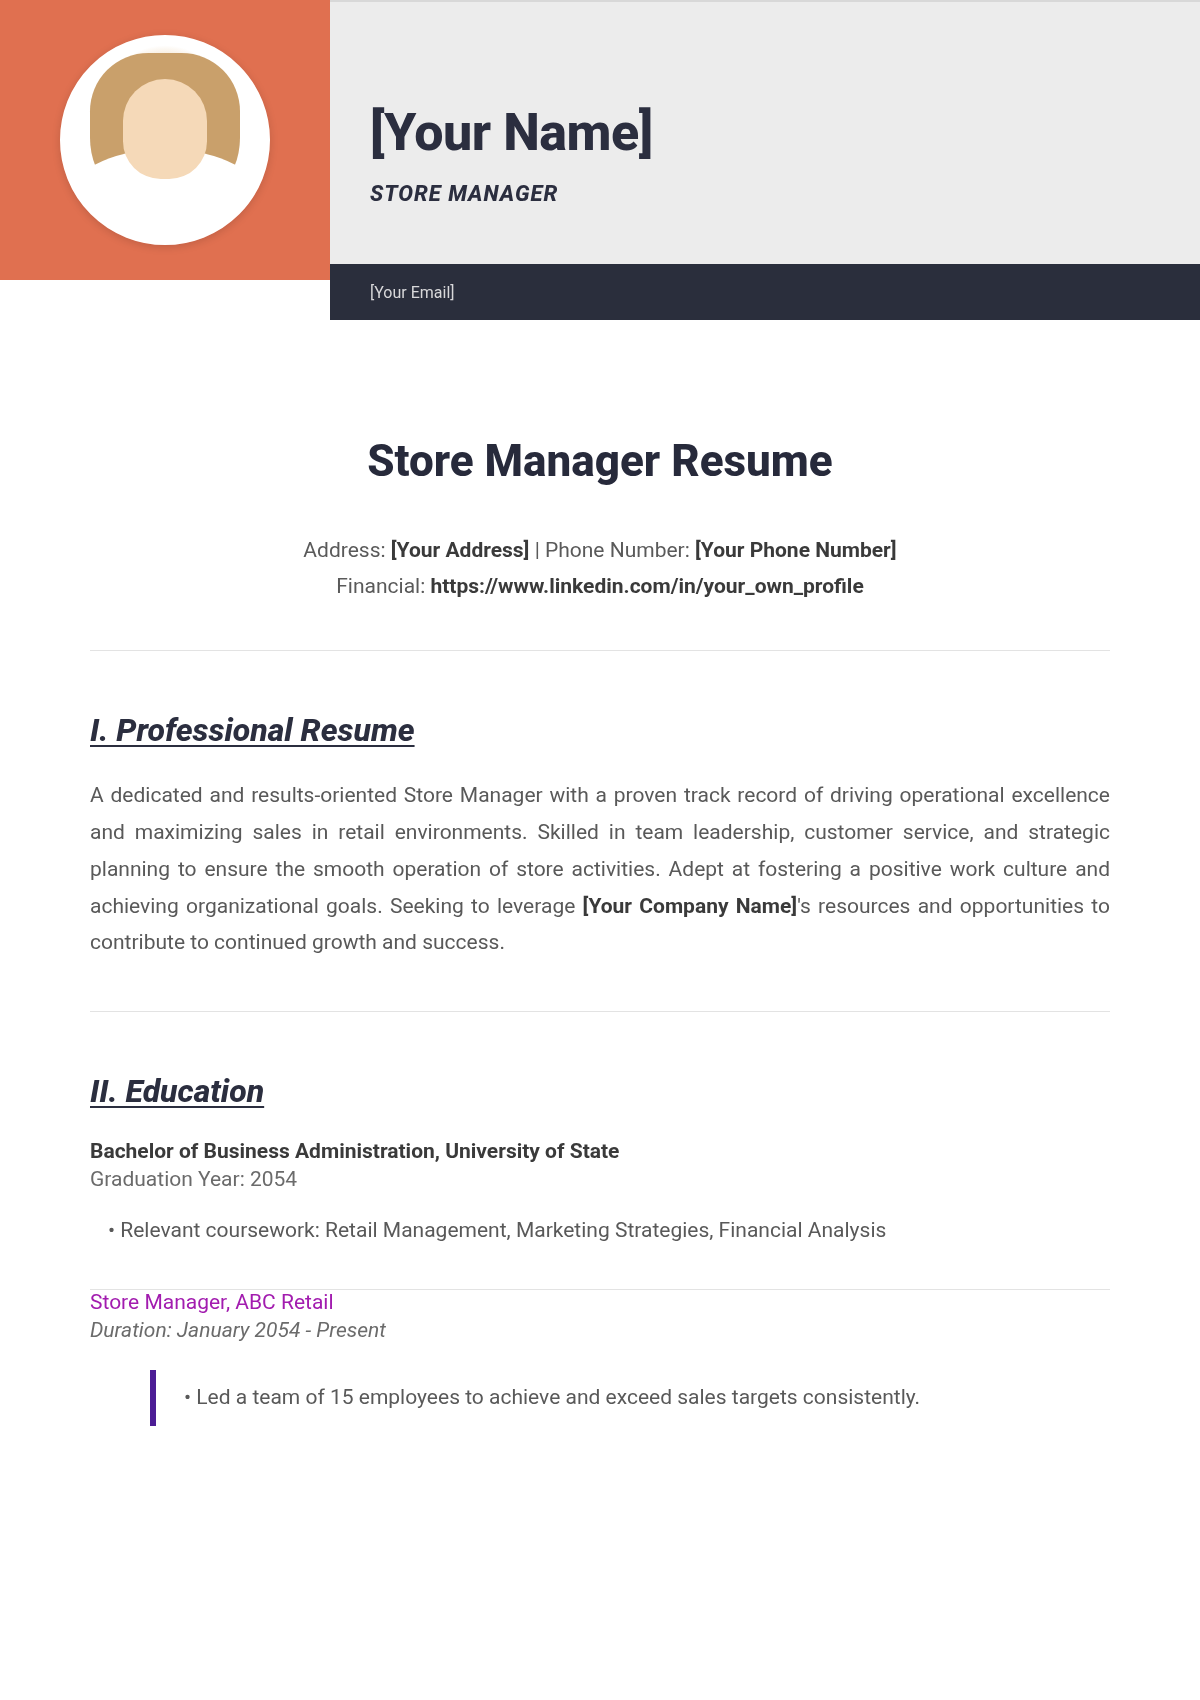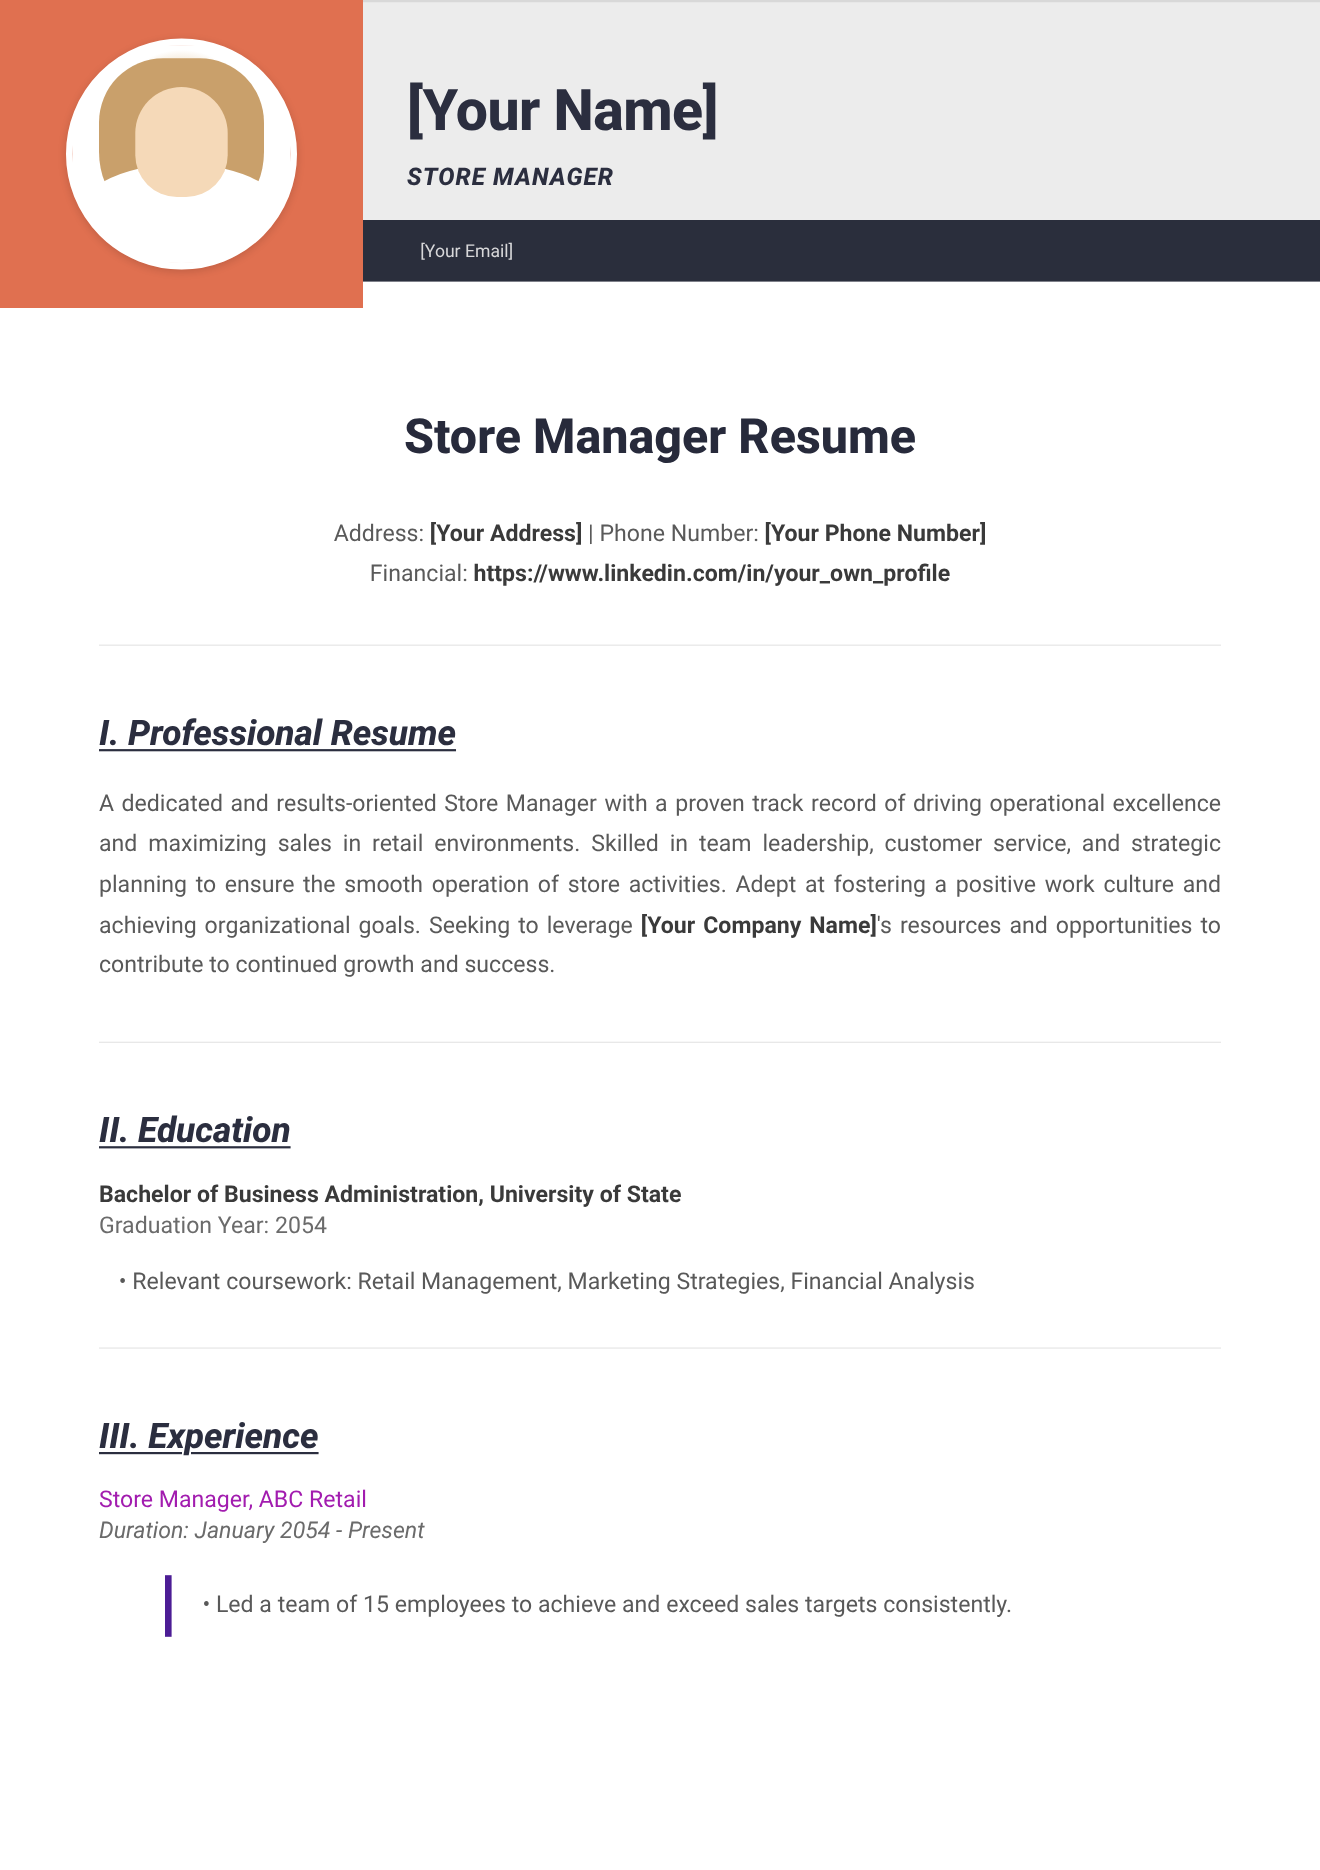--- a/index.html
+++ b/index.html
@@ -6,21 +6,21 @@
   body {
     width: 1200px;
     height: 1700px;
     font-family: -apple-system, BlinkMacSystemFont, "Segoe UI", Roboto, Arial, sans-serif;
     background: #fff;
     color: #4a4a4a;
     overflow: hidden;
   }
   .header {
     display: flex;
-    height: 256px;
+    height: 320px;
   }
   .photo-block {
     width: 330px;
     height: 280px;
     background: #e07050;
     display: flex;
     align-items: center;
     justify-content: center;
   }
   .avatar {
@@ -87,21 +87,21 @@
     letter-spacing: 1px;
     margin-top: 18px;
   }
   .email-bar {
     height: 56px;
     background: #2a2e3c;
     color: #d8d8da;
     font-size: 16px;
     display: flex;
     align-items: center;
-    padding-left: 52px;
+    padding-left: 40px;
   }
   .body {
     padding: 0 90px 40px 90px;
   }
   .doc-title {
     text-align: center;
     font-size: 44px;
     font-weight: 800;
     color: #272a3b;
     margin-top: 115px;
@@ -219,20 +219,19 @@
 
   <hr class="sep">
 
   <div class="section-heading">II. Education</div>
   <div class="edu-degree">Bachelor of Business Administration, University of State</div>
   <div class="edu-year">Graduation Year: 2054</div>
   <div class="bullet">• Relevant coursework: Retail Management, Marketing Strategies, Financial Analysis</div>
 
   <hr class="sep">
 
-  <div class="section-heading">III. Experience</div>
   <div class="exp-title">Store Manager, ABC Retail</div>
   <div class="exp-duration">Duration: January 2054 - Present</div>
   <div class="exp-bullets">
     <div class="bullet-row">• Led a team of 15 employees to achieve and exceed sales targets consistently.</div>
   </div>
 
 </div>
 
 </body></html>

